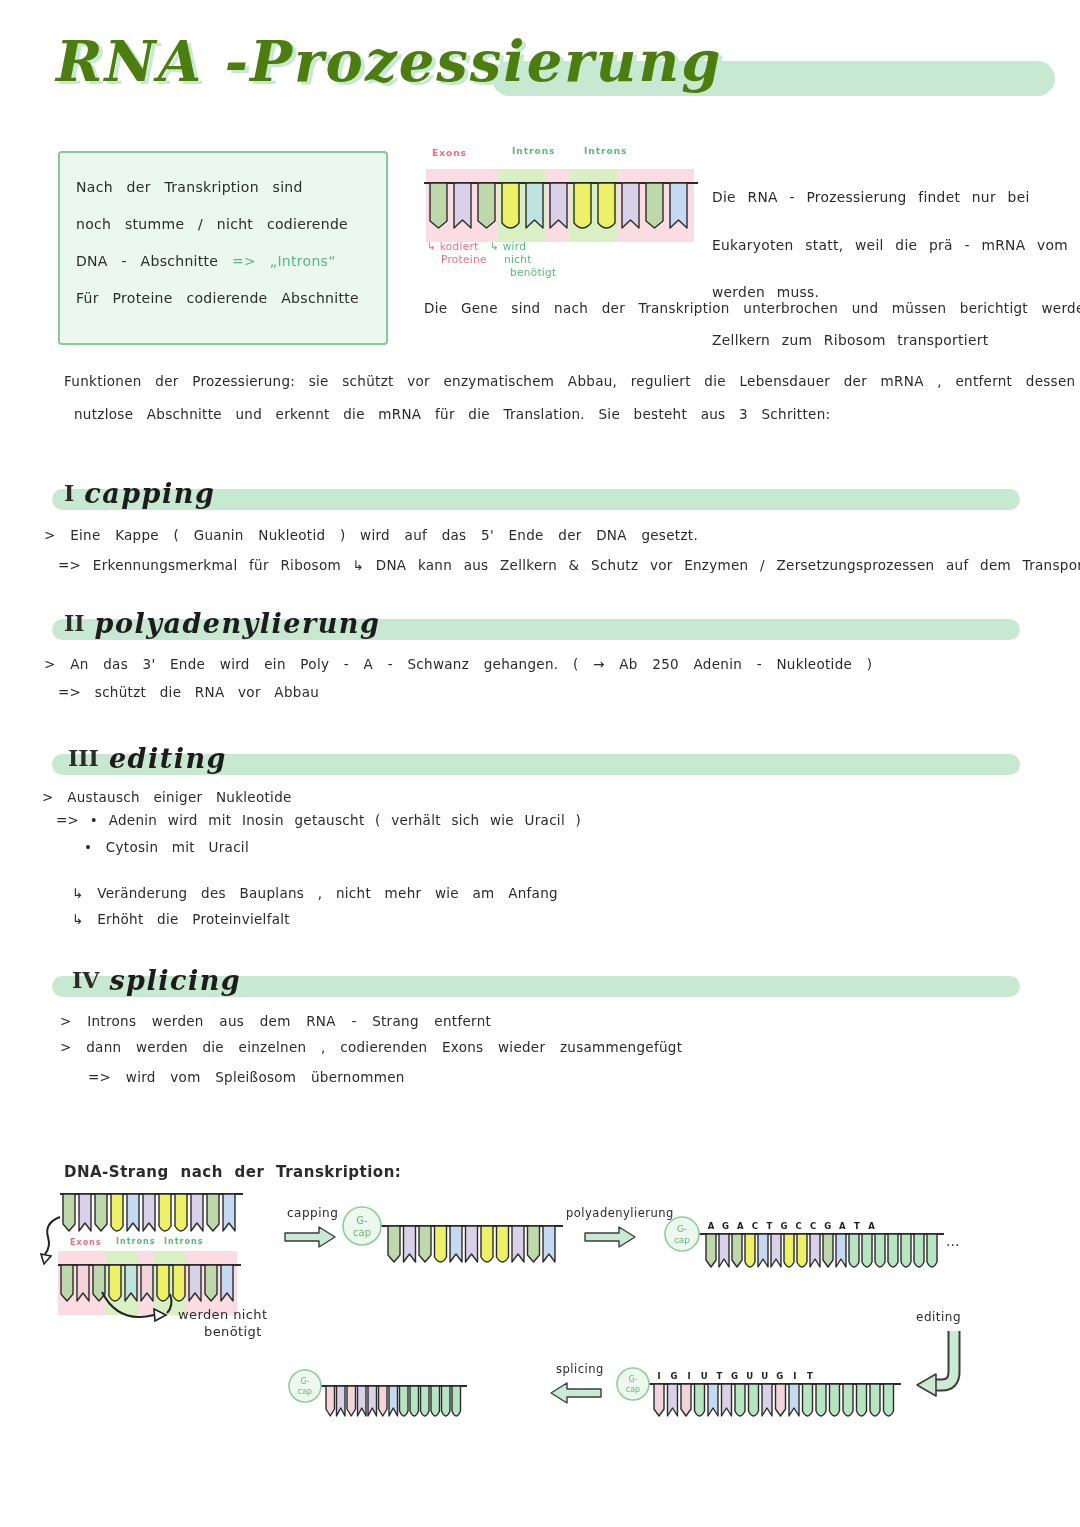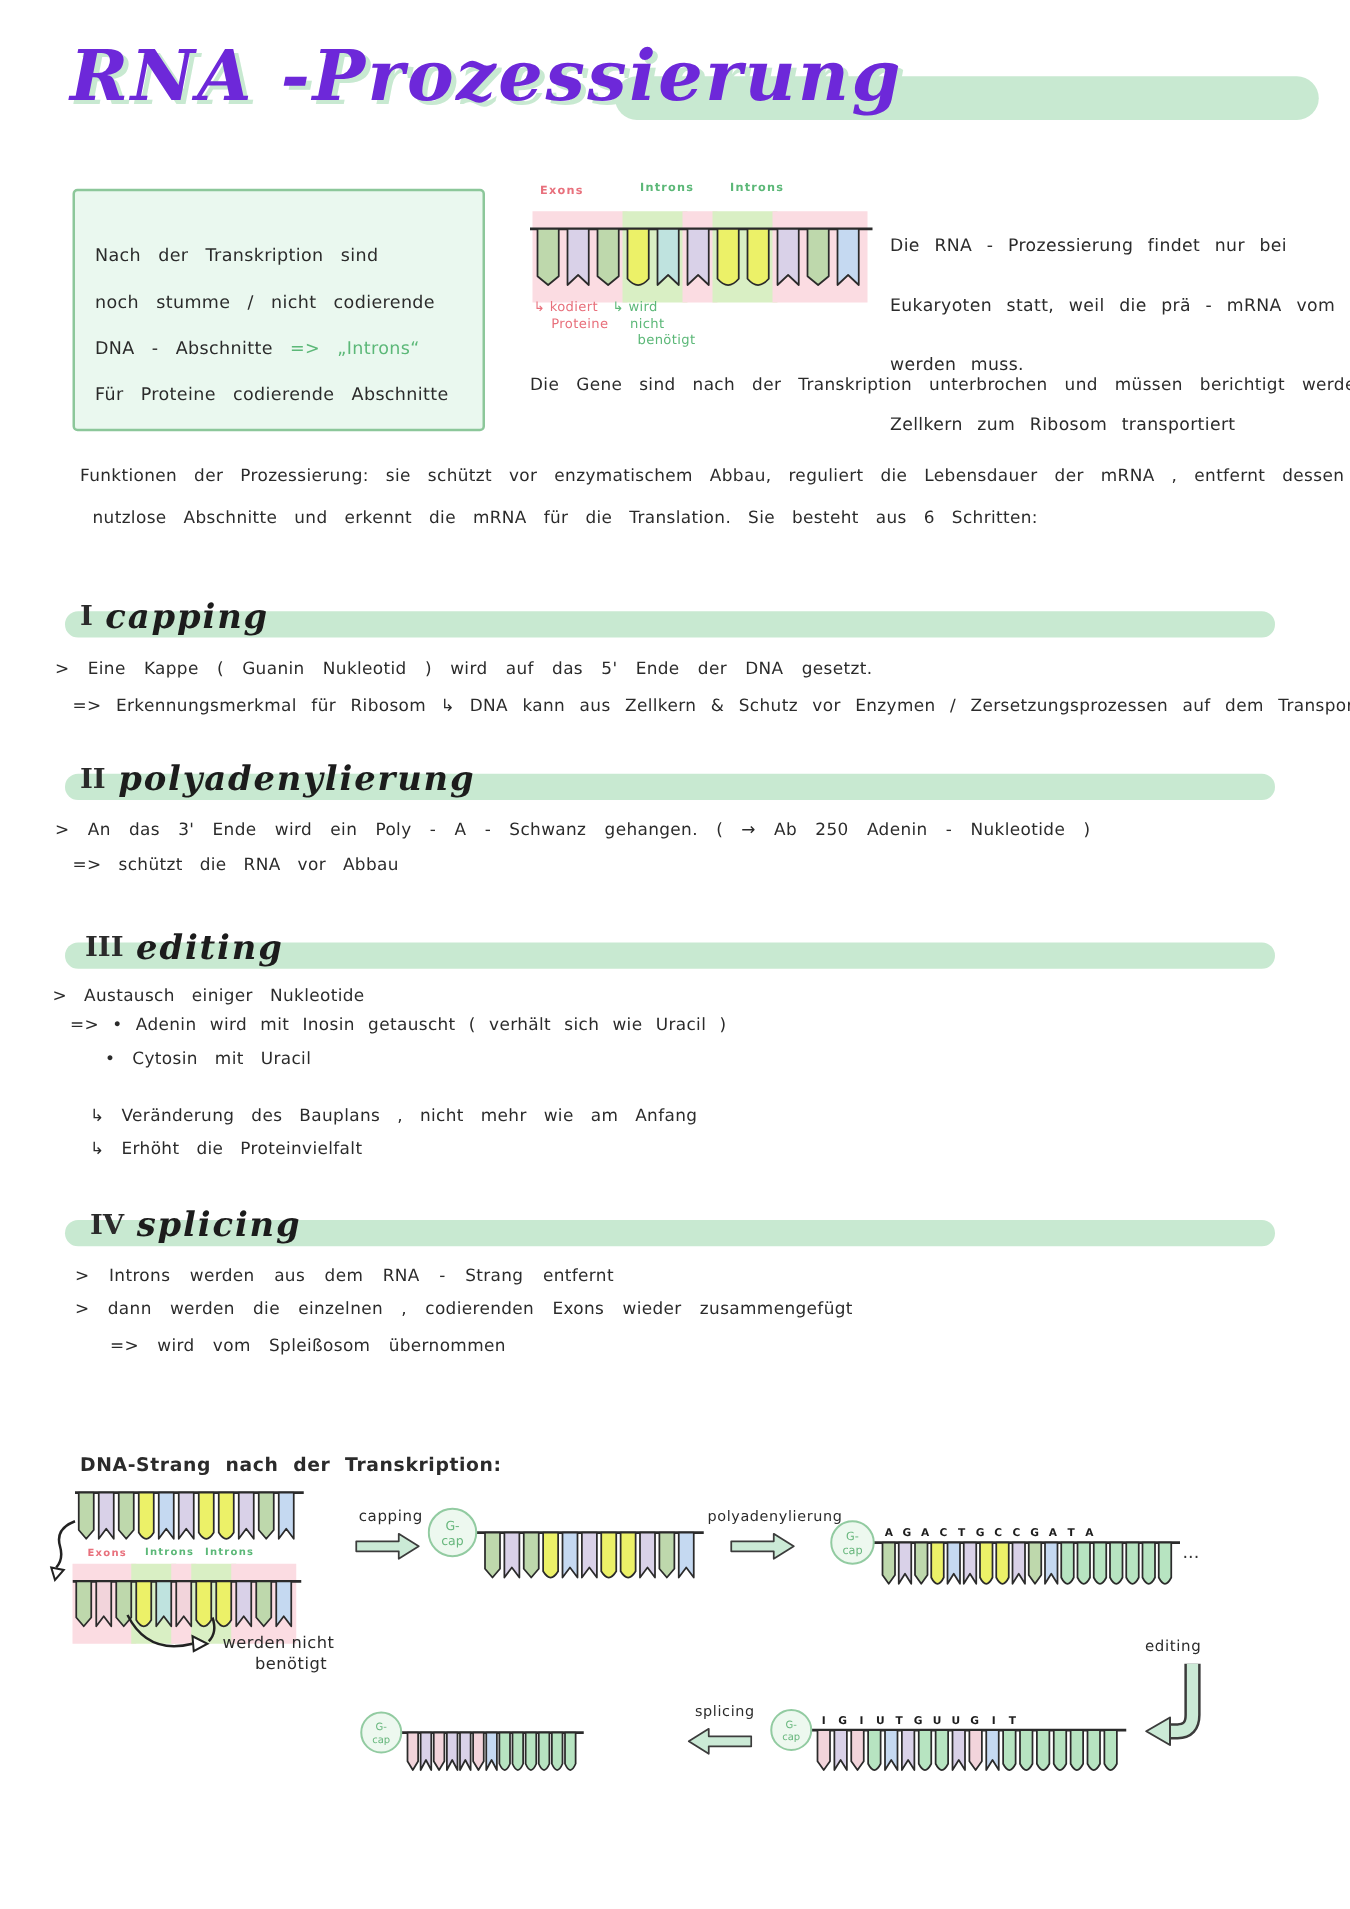--- a/index.html
+++ b/index.html
@@ -10,28 +10,28 @@
   }
   .abs { position:absolute; }
   .green { color:var(--green-text); }
   .red { color:var(--red-text); }
 
   
   .title-pill { background:var(--bar-green); border-radius:18px; }
   .page-title {
     margin:0; font-family:"DejaVu Serif","Liberation Serif",serif;
     font-style:italic; font-weight:700; font-size:56px; letter-spacing:2px;
-    color:#6d28d9; text-shadow:4px 3px 0 var(--bar-green);
+    color:#4d7c0f; text-shadow:4px 3px 0 var(--bar-green);
     white-space:nowrap;
   }
 
   
   .intro-box {
     border:2px solid var(--box-border); background:var(--box-bg);
-    border-radius:4px; padding:34px 14px 10px 16px; box-sizing:border-box;
+    border-radius:4px; padding:16px 14px 10px 16px; box-sizing:border-box;
   }
   .intro-box .line { font-size:14px; line-height:37px; word-spacing:9px; letter-spacing:0.3px; white-space:nowrap; }
 
   
   .dlabel { font-size:9px; font-weight:bold; letter-spacing:1px; }
   .dcaption { font-size:10.5px; line-height:13px; letter-spacing:0.3px; }
   .dcaption .ind { padding-left:14px; }
 
   .para-line { font-size:13.8px; line-height:31.5px; word-spacing:7px; letter-spacing:0.3px; white-space:nowrap;margin-top:16px; }
 
@@ -110,21 +110,21 @@
     <div class="para-line">Die RNA - Prozessierung findet nur bei</div>
     <div class="para-line">Eukaryoten statt, weil die prä - mRNA vom</div>
     <div class="para-line">werden muss.</div>
     <div class="para-line">Zellkern zum Ribosom transportiert</div>
   </div>
 
   <div class="abs note-line" style="left:424px; top:300px;">Die Gene sind nach der Transkription unterbrochen und müssen berichtigt werden.</div>
 
   <div class="abs" style="left:64px; top:365px;">
     <div class="note-line" style="line-height:33px;text-align:right;">Funktionen der Prozessierung: sie schützt vor enzymatischem Abbau, reguliert die Lebensdauer der mRNA , entfernt dessen</div>
-    <div class="note-line" style="line-height:33px; padding-left:10px;">nutzlose Abschnitte und erkennt die mRNA für die Translation. Sie besteht aus 6 Schritten:</div>
+    <div class="note-line" style="line-height:33px; padding-left:10px;">nutzlose Abschnitte und erkennt die mRNA für die Translation. Sie besteht aus 3 Schritten:</div>
   </div>
 
   <div class="abs bar" style="left:52px; top:489px;"></div>
   <div class="abs sec-head" style="left:64px; top:478px;">
     <span class="numeral">I</span><span class="script">capping</span>
   </div>
   <div class="abs note-line" style="left:44px; top:527px; word-spacing:10px;">&gt; Eine Kappe ( Guanin Nukleotid ) wird auf das 5' Ende der DNA gesetzt.</div>
   <div class="abs note-line" style="left:58px; top:557px; word-spacing:7px;">=&gt; Erkennungsmerkmal für Ribosom ↳ DNA kann aus Zellkern &amp; Schutz vor Enzymen / Zersetzungsprozessen auf dem Transportweg</div>
 
   <div class="abs bar" style="left:52px; top:619px;"></div>

